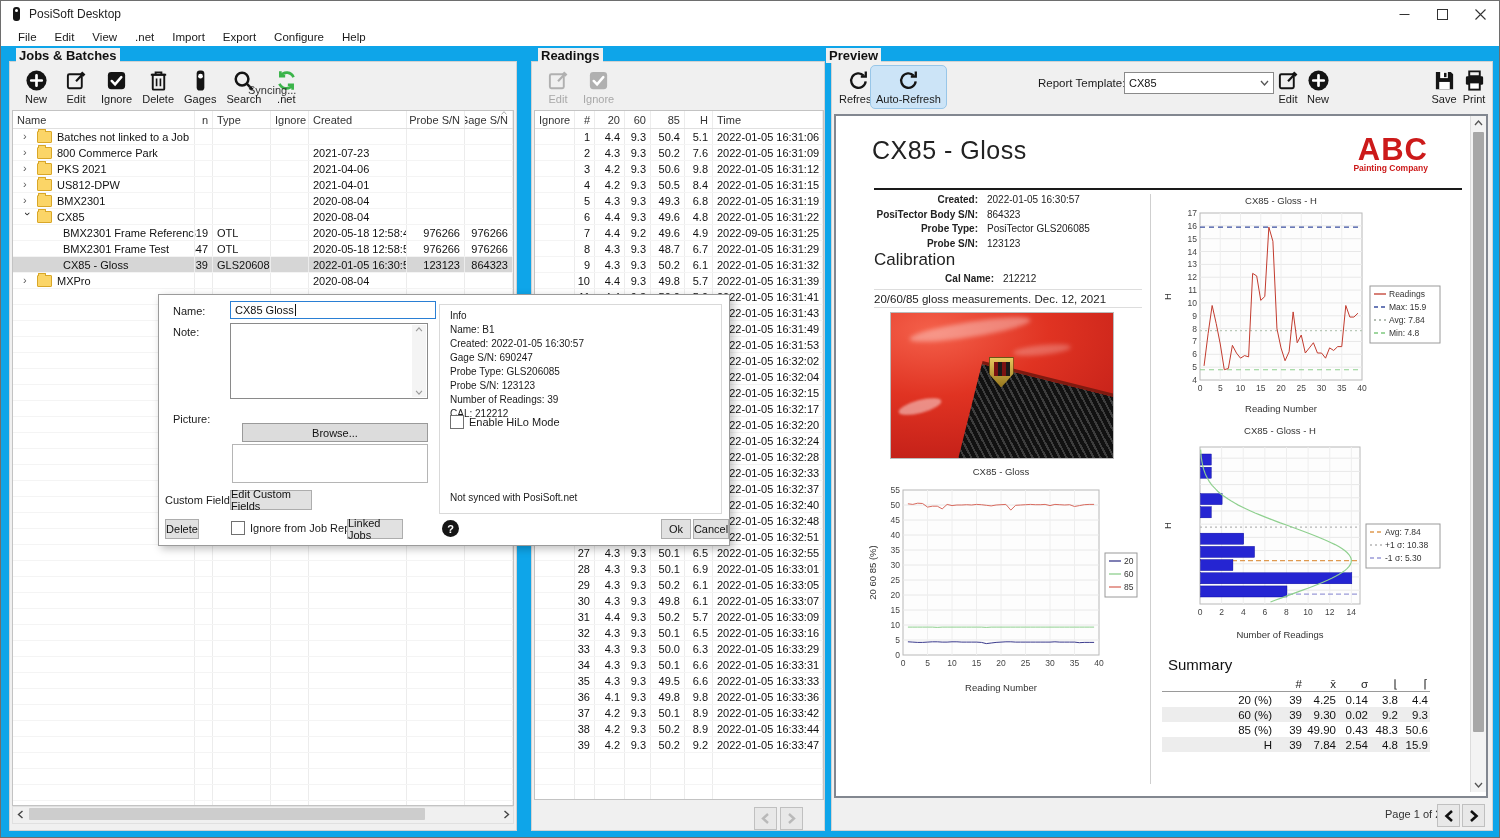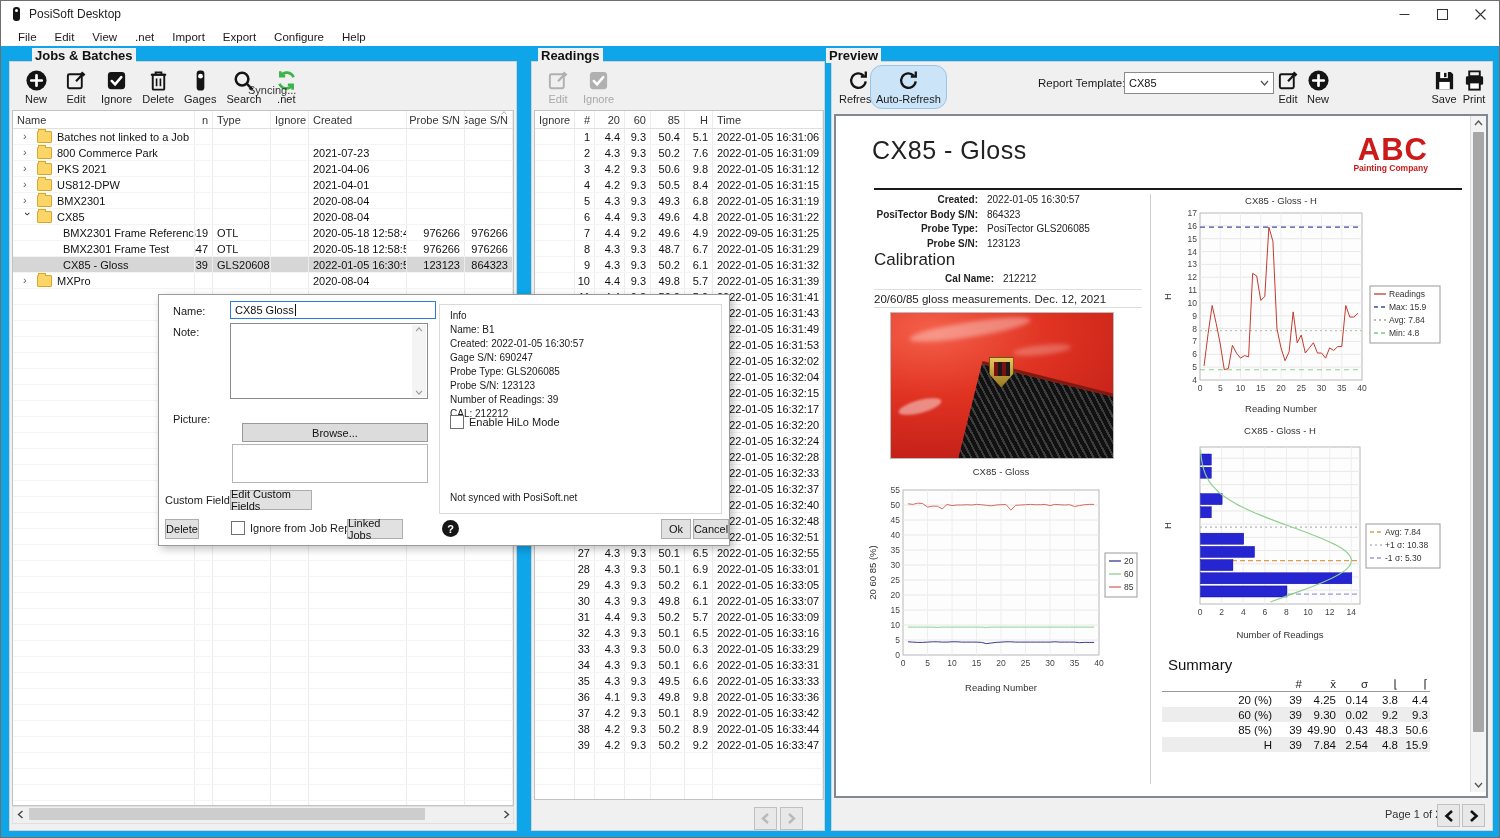--- a/index.html
+++ b/index.html
@@ -19,21 +19,21 @@
   
   .groupbox{position:absolute;border:1px solid #d2d2d2;background:#f0f0f0}
   .group-title{position:absolute;font-weight:bold;font-size:13px;color:#111;background:#f0f0f0;padding:0 3px}
   
   .toolbar{position:absolute;display:flex;align-items:flex-start}
   .tb-btn{display:flex;flex-direction:column;align-items:center;padding:3px 5px;min-width:30px}
   .tb-btn .tb-icon{width:23px;height:23px}
   .tb-btn .tb-icon svg{width:100%;height:100%}
   .tb-btn .tb-label{font-size:11px;color:#1a1a1a;margin-top:1px;white-space:nowrap}
   .tb-btn.disabled .tb-label{color:#a8a8a8}
-  .tb-btn.highlight{background:#cce4f7;border:1px solid #98c6e8;border-radius:12px}
+  .tb-btn.highlight{background:#cce4f7;border:1px solid #98c6e8;border-radius:5px}
   .sync-text{position:absolute;font-size:11px;color:#333}
   
   .tablebox{position:absolute;background:#fff;border:1px solid #c3c3c3;overflow:hidden}
   .trow{display:grid;align-items:center}
   .jobs-grid{grid-template-columns:182px 18px 58px 38px 98px 58px 1fr}
   .read-grid{grid-template-columns:40px 20px 30px 26px 34px 28px 1fr}
   .thead{height:17px;border-bottom:1px solid #e0e0e0;color:#333}
   .thead .cell{font-size:11px}
   .cell{padding:0 4px;white-space:nowrap;overflow:hidden;border-right:1px solid #ececec;height:100%;display:flex;align-items:center;box-sizing:border-box}
   .cell.r{justify-content:flex-end}
@@ -131,21 +131,21 @@
       <span class="menu-item">Edit</span>
       <span class="menu-item">View</span>
       <span class="menu-item">.net</span>
       <span class="menu-item">Import</span>
       <span class="menu-item">Export</span>
       <span class="menu-item">Configure</span>
       <span class="menu-item">Help</span>
     </div>
 
   <div class="groupbox" style="left:8px;top:60px;width:506px;height:768px">
-    <span class="group-title" style="left:22px;top:-14px">Jobs &amp; Batches</span>
+    <span class="group-title" style="left:6px;top:-14px">Jobs &amp; Batches</span>
     <div class="toolbar" id="jobs-toolbar" style="left:6px;top:4px">
         <div class="tb-btn">
           <span class="tb-icon"><svg viewBox="0 0 24 24">
               <circle cx="12" cy="12" r="10.5" fill="#141414"></circle>
               <path d="M12 6.5v11M6.5 12h11" stroke="#fff" stroke-width="2.8" stroke-linecap="round"></path>
             </svg></span>
           <span class="tb-label">New</span>
         </div>
         <div class="tb-btn">
           <span class="tb-icon"><svg viewBox="0 0 24 24">

